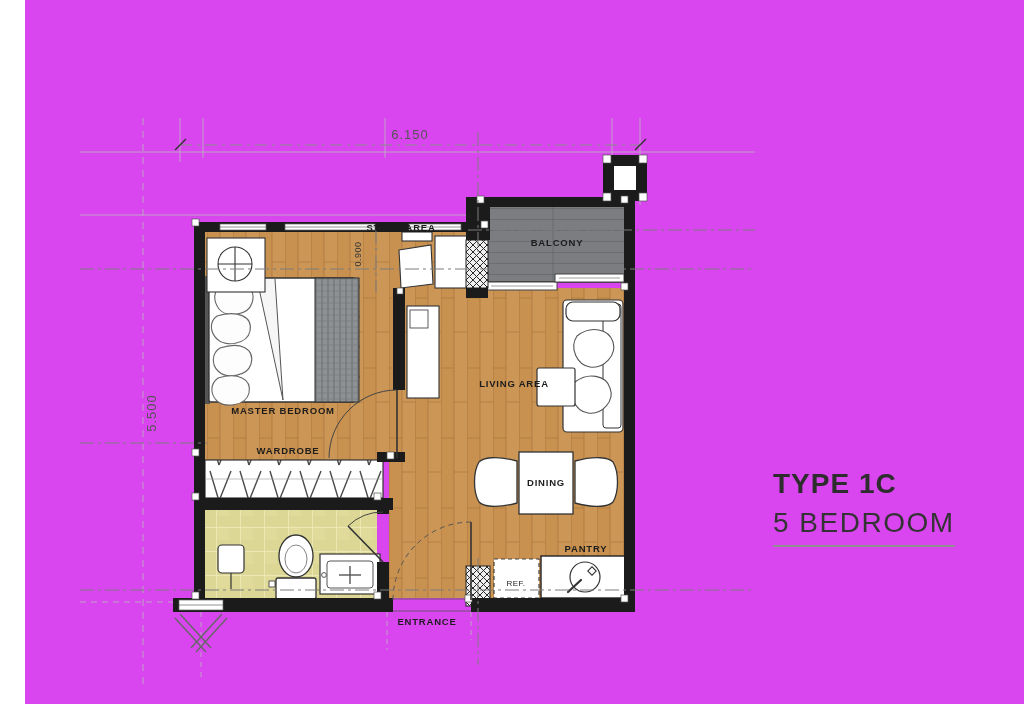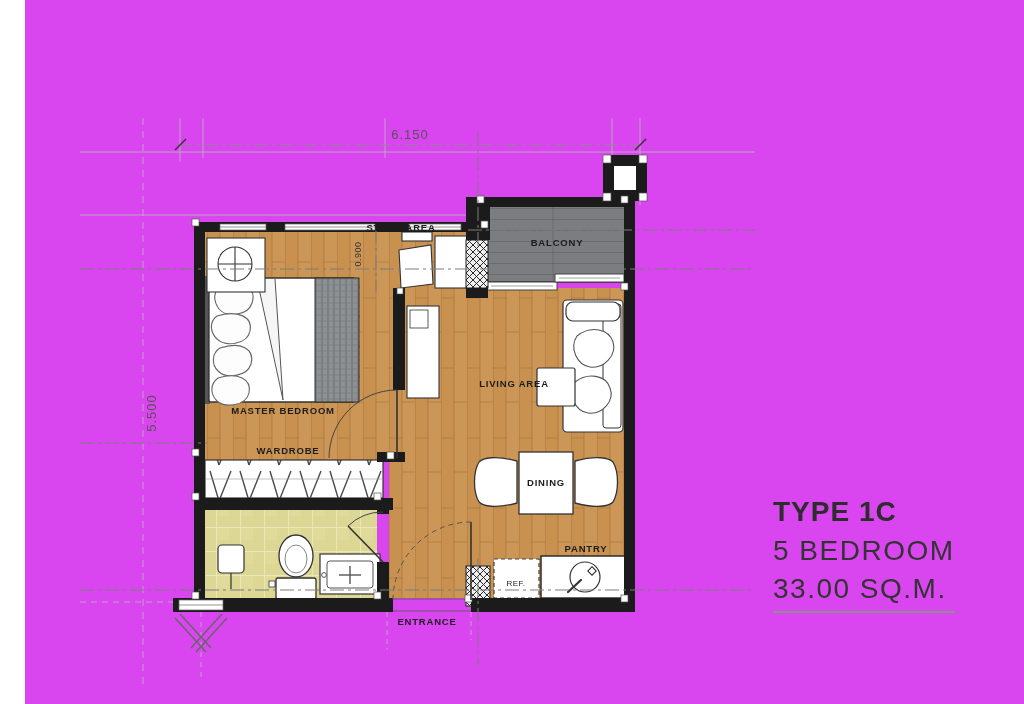--- a/index.html
+++ b/index.html
@@ -3,21 +3,21 @@
 <meta charset="utf-8">
 <style>
   html,body{margin:0;padding:0;background:#ffffff;}
   .stage{
     position:relative;width:1024px;height:704px;background:#d946ef;overflow:hidden;
     font-family:"Liberation Sans",sans-serif;
     margin-left:25px;
   }
   .plan-svg{position:absolute;left:0;top:0;}
   .info{
-    position:absolute;left:748px;top:496px;width:200px;color:#2d2d2d;
+    position:absolute;left:748px;top:468px;width:200px;color:#2d2d2d;
   }
   .info .type{font-size:28px;font-weight:bold;letter-spacing:1px;margin-bottom:7px;}
   .info .line{font-size:28px;font-weight:normal;letter-spacing:1.5px;margin-bottom:6px;color:#333333;}
   .info .rule{width:182px;border-top:2px solid #8f8f8f;margin-top:6px;}
   text{font-family:"Liberation Sans",sans-serif;}
   .room-label{font-size:9.5px;font-weight:bold;letter-spacing:0.8px;fill:#1c1c1c;}
   .dim-label{font-size:13px;letter-spacing:1px;fill:#555555;}
   .small-dim{font-size:9px;letter-spacing:0.5px;fill:#333333;}
   .tiny-label{font-size:8px;letter-spacing:0.4px;fill:#222222;}
 </style>
@@ -287,17 +287,16 @@
     <text class="room-label" x="561" y="552" text-anchor="middle">PANTRY</text>
     <text class="tiny-label" x="491" y="586" text-anchor="middle">REF.</text>
     <text class="room-label" x="402" y="625" text-anchor="middle">ENTRANCE</text>
     <text class="small-dim" transform="rotate(-90 336 254)" x="336" y="254" text-anchor="middle">0.900</text>
   </g>
 </svg>
 
 <div class="info">
   <div class="type">TYPE 1C</div>
   <div class="line">5 BEDROOM</div>
-  <div class="line">33.00 SQ.M.</div>
   <div class="rule"></div>
 </div>
 
 </div>
 
 </body></html>

